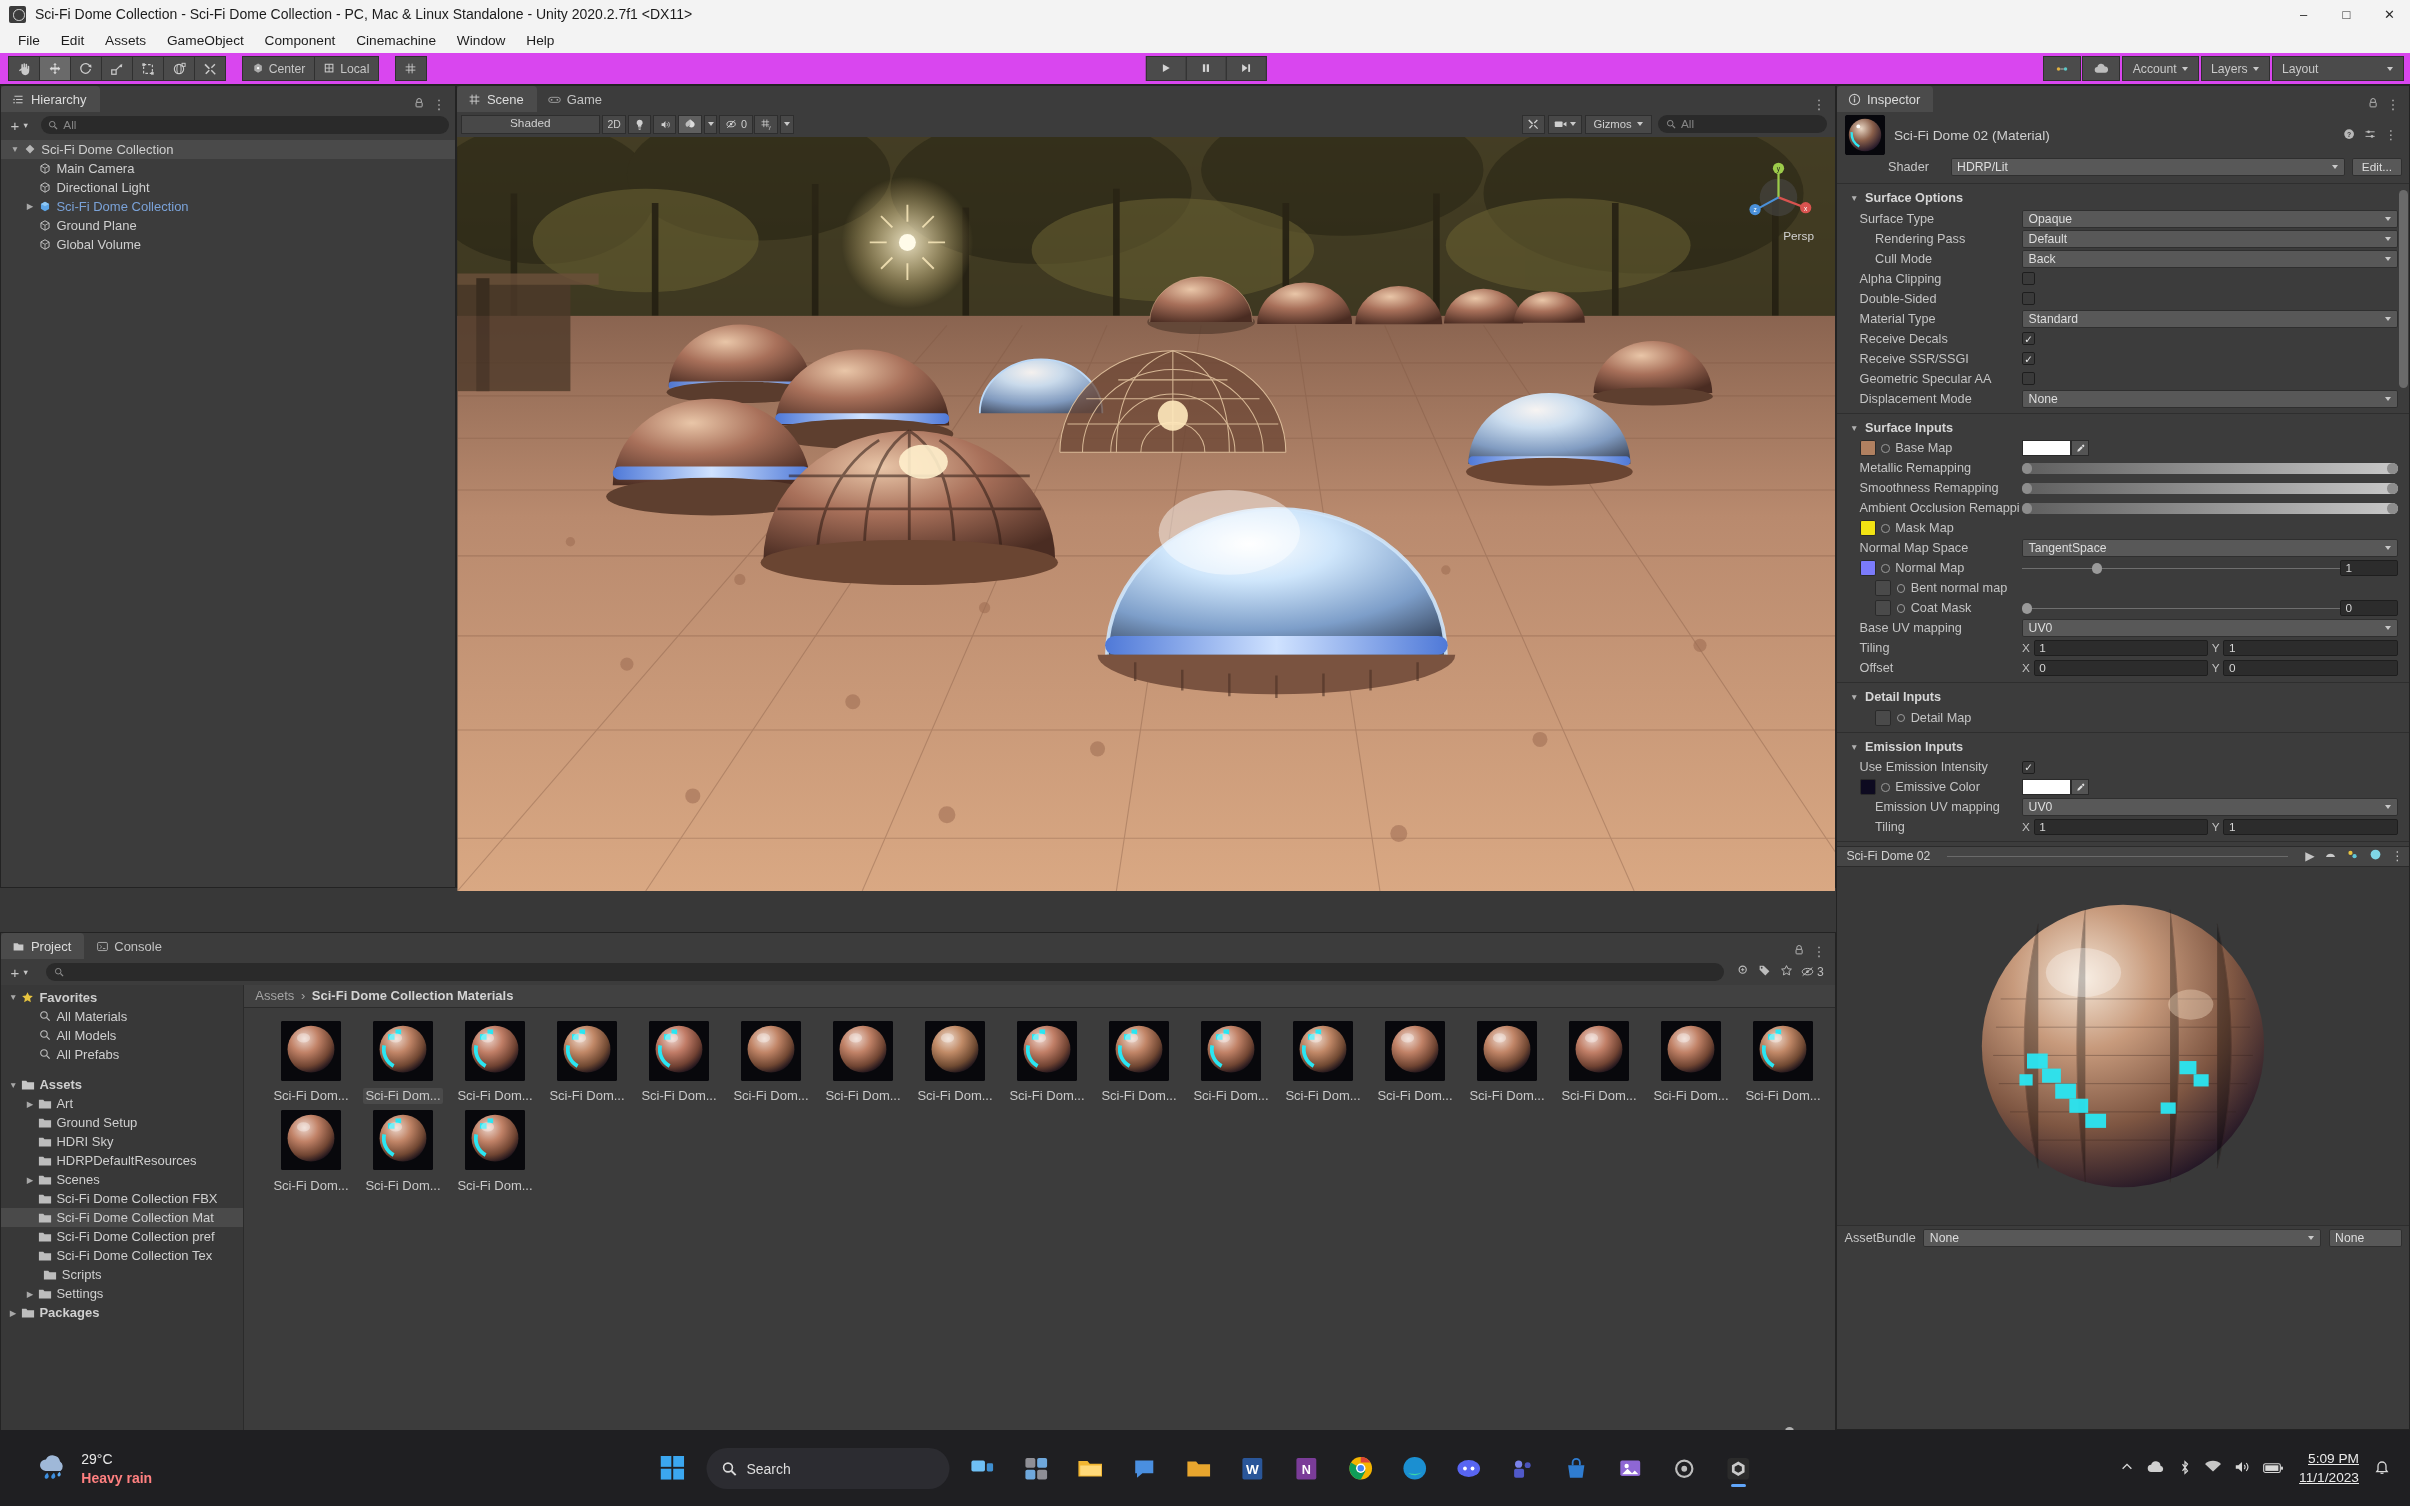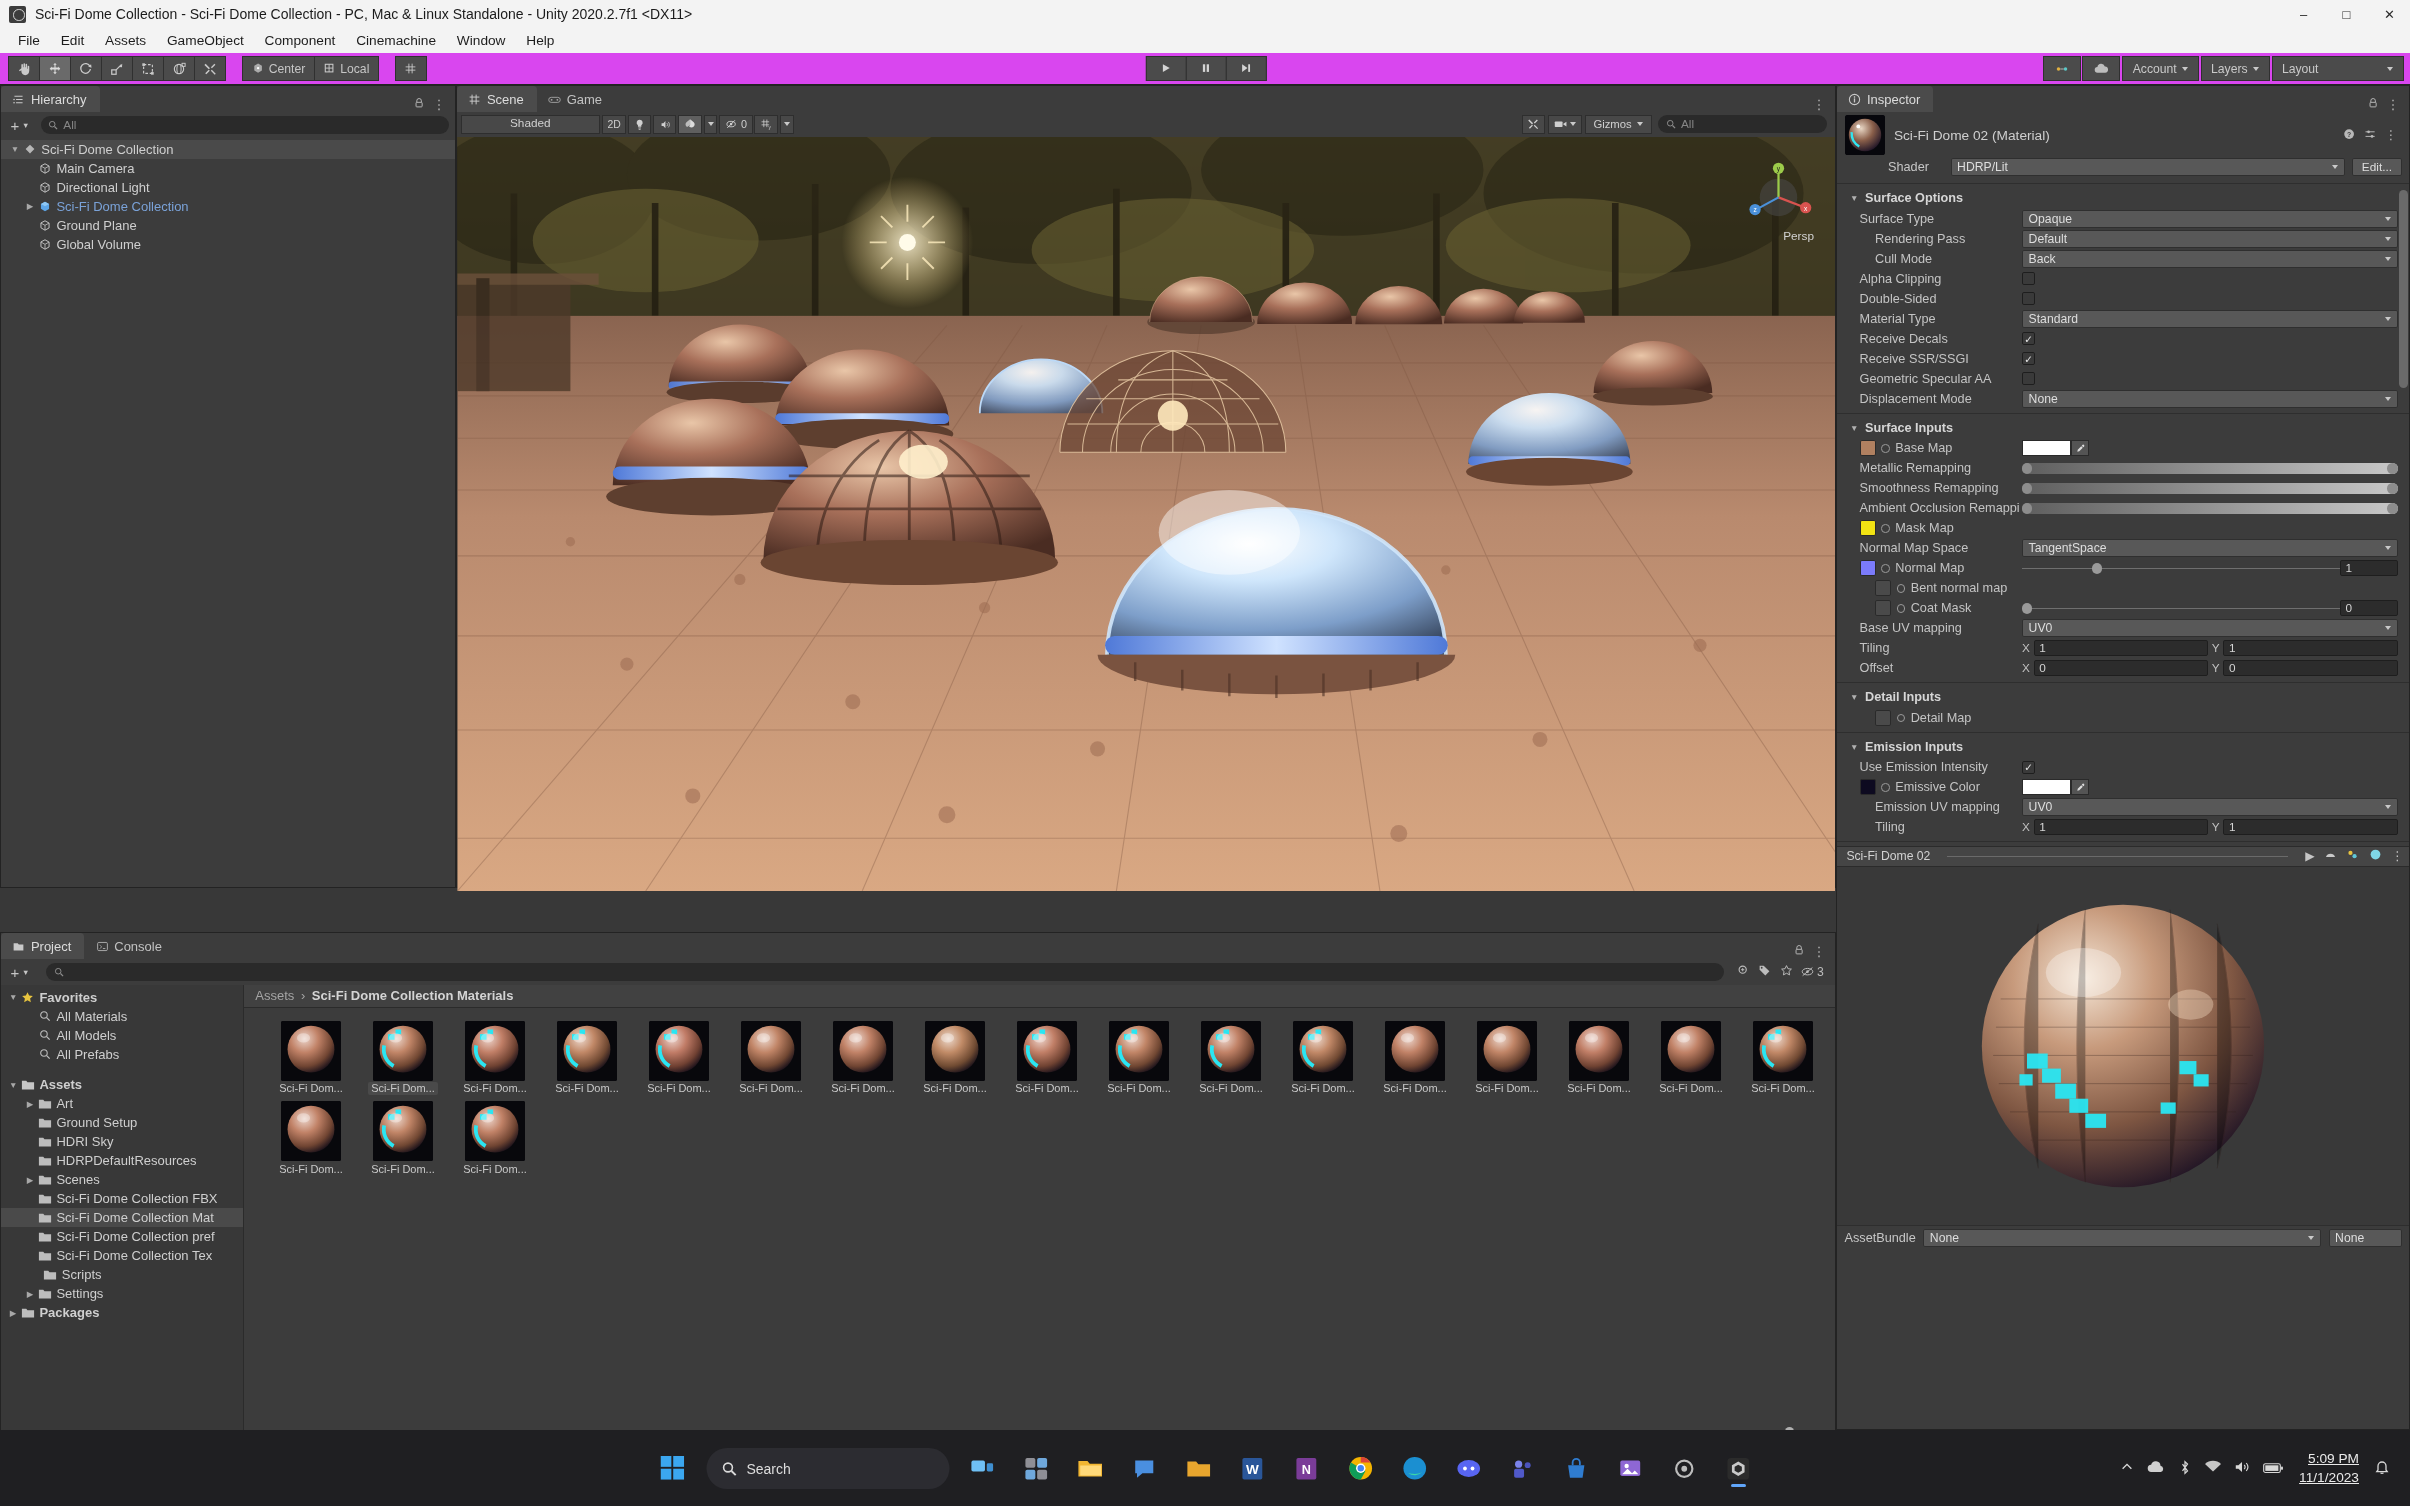--- a/index.html
+++ b/index.html
@@ -95,21 +95,21 @@
   .pj-right{flex:1;background:#3c3c3c;display:flex;flex-direction:column;}
   .crumb{height:22.6px;background:#414141;border-bottom:0.9px solid #2b2b2b;display:flex;
     align-items:center;padding-left:11.3px;gap:6.6px;font-size:13px;color:#a5a5a5;}
   .crumb b{color:#d4d4d4;font-weight:bold;}
   .grid{flex:1;padding:13px 0 0 21px;display:flex;flex-wrap:wrap;align-content:flex-start;
     gap:0px;overflow:hidden;}
   .gitem{width:92px;display:flex;flex-direction:column;align-items:center;margin-bottom:5.6px;}
   .gthumb{width:60px;height:60px;border-radius:1.9px;background:#0a0a0c;position:relative;
     overflow:hidden;}
   .gitem.sel .glabel{background:#4a4a4a;}
-  .glabel{font-size:11px;color:#c9c9c9;margin-top:1px;max-width:89px;white-space:nowrap;
+  .glabel{font-size:13px;color:#c9c9c9;margin-top:7px;max-width:89px;white-space:nowrap;
     overflow:hidden;text-overflow:ellipsis;padding:0.9px 2.8px;border-radius:1.9px;}
   .pj-status{height:22.6px;background:#353535;border-top:0.9px solid #2b2b2b;display:flex;
     align-items:center;padding-left:9.4px;gap:6.6px;font-size:12.2px;color:#c4c4c4;}
   .zoomslider{position:absolute;right:28px;bottom:32px;width:141px;height:17px;display:flex;
     align-items:center;}
   .zs-track{flex:1;height:1.9px;background:#6a6a6a;}
   .zs-knob{width:9.4px;height:9.4px;border-radius:50%;background:#b0b0b0;margin-left:-2.8px;}
 
   
   #inspector{left:1836px;top:85px;width:574px;height:1345px;background:#3c3c3c;}
@@ -1742,20 +1742,32 @@
       <span>None</span>
       <span class="caret"></span>
     </div>
     <div class="sel-box" style="width:73px;">
       <span>None</span>
     </div>
   </div>
 </div>
 
 <div class="taskbar">
+  <div class="weather">
+    <svg class="w-ico" viewBox="0 0 36 36">
+      <path fill="#9fb8d8" d="M10 20a6 6 0 0 1 .5-12 8 8 0 0 1 15 2 6.2 6.2 0 0 1 .5 10z"></path>
+      <path fill="#3d8fe0" d="M12 22c2 3 2 5 0 6s-4-1-2-4z"></path>
+      <path fill="#3d8fe0" d="M19 22c2 3 2 5 0 6s-4-1-2-4z"></path>
+      <path fill="#5aa8f0" d="M25 21c1.6 2.4 1.6 4 0 4.8s-3.2-.8-1.6-3.2z"></path>
+    </svg>
+    <div class="w-txt">
+      <span class="w-temp">29°C</span>
+      <span class="w-cond">Heavy rain</span>
+    </div>
+  </div>
 
   <div class="tb-center">
     <div class="tb-ic">
       <svg width="24.5" height="24.5" viewBox="0 0 26 26">
           <rect x="0" y="0" width="11.5" height="11.5" fill="#3ba7f0"></rect>
           <rect x="13.5" y="0" width="11.5" height="11.5" fill="#3ba7f0"></rect>
           <rect x="0" y="13.5" width="11.5" height="11.5" fill="#3ba7f0"></rect>
           <rect x="13.5" y="13.5" width="11.5" height="11.5" fill="#3ba7f0"></rect>
         </svg>
     </div>

